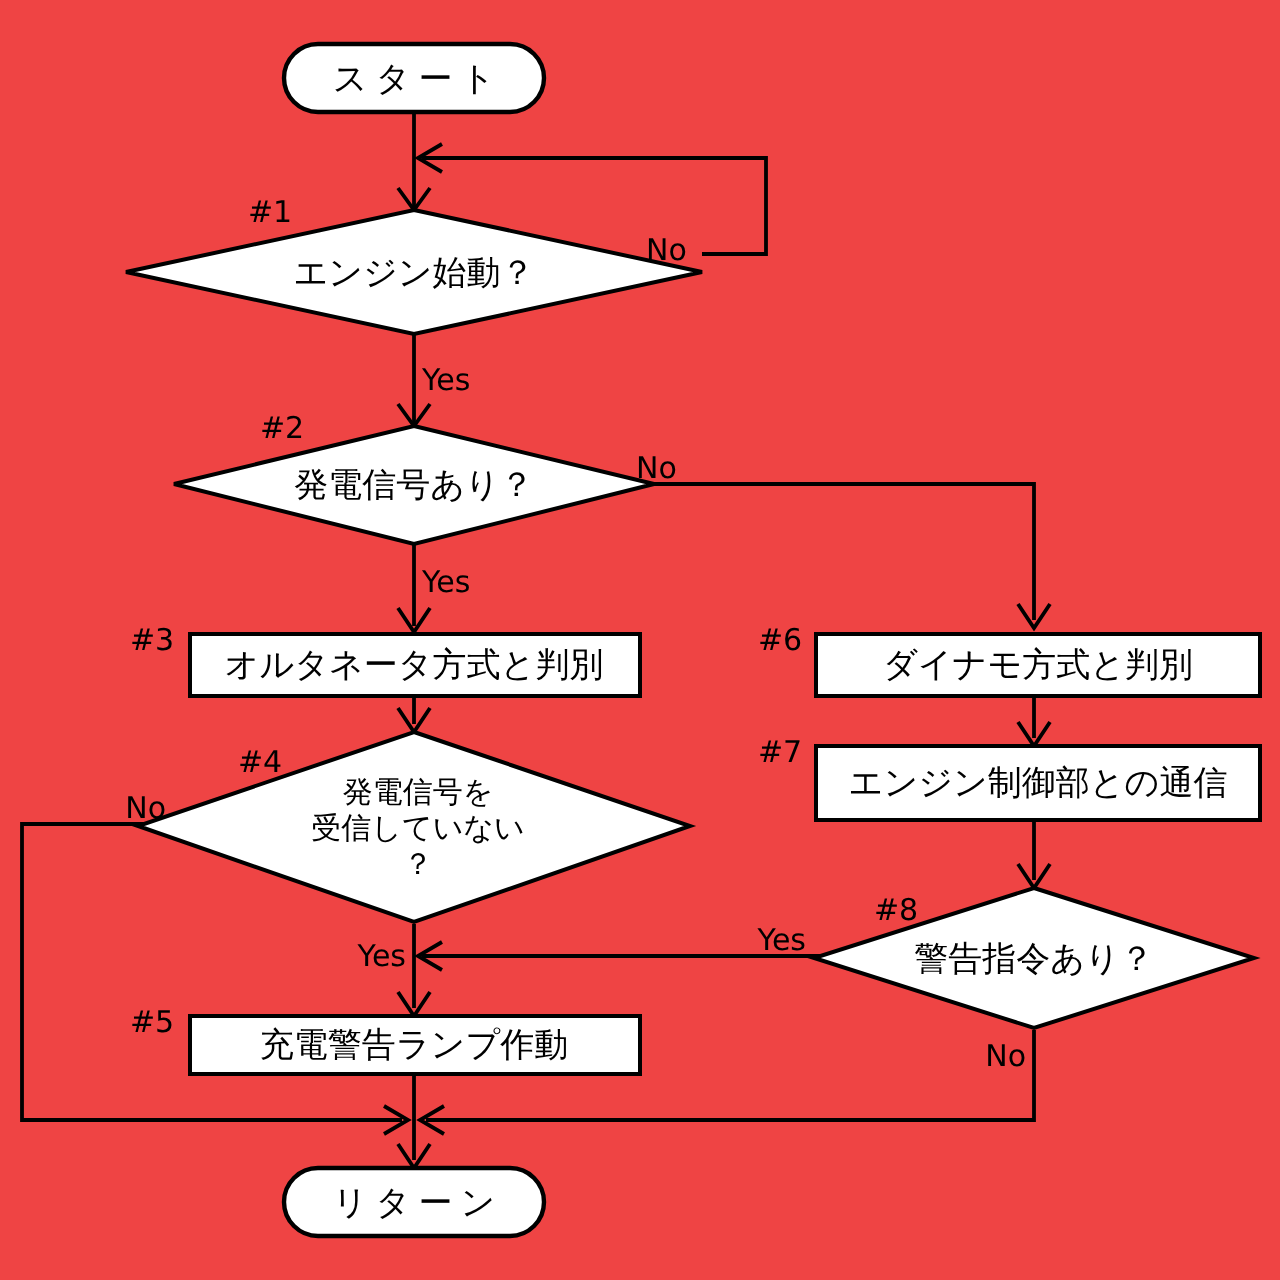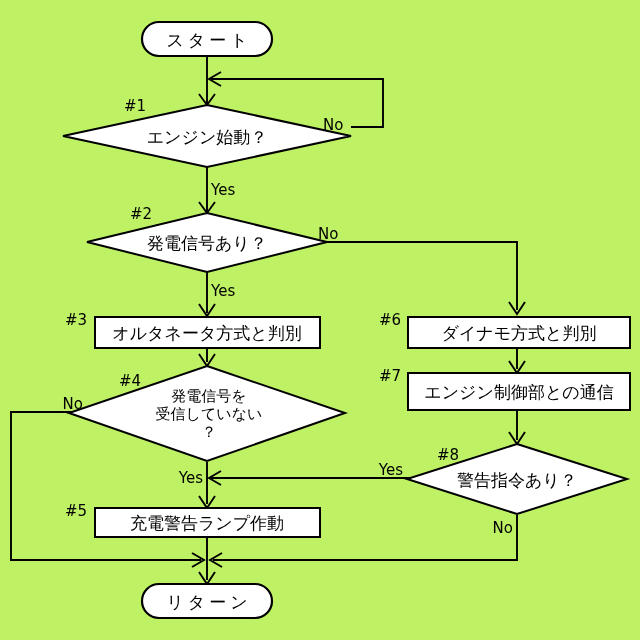--- a/index.html
+++ b/index.html
@@ -4,21 +4,21 @@
 <style>
   html, body {
     margin: 0;
     padding: 0;
     background: #ffffff;
   }
   #canvas-wrap {
     position: relative;
     width: 640px;
     height: 640px;
-    background: #bef264;
+    background: #ef4444;
     overflow: hidden;
     font-family: "DejaVu Sans", "Liberation Sans", sans-serif;
   }
   svg#flowchart {
     display: block;
     width: 640px;
     height: 640px;
   }
   .shape {
     fill: #ffffff;

